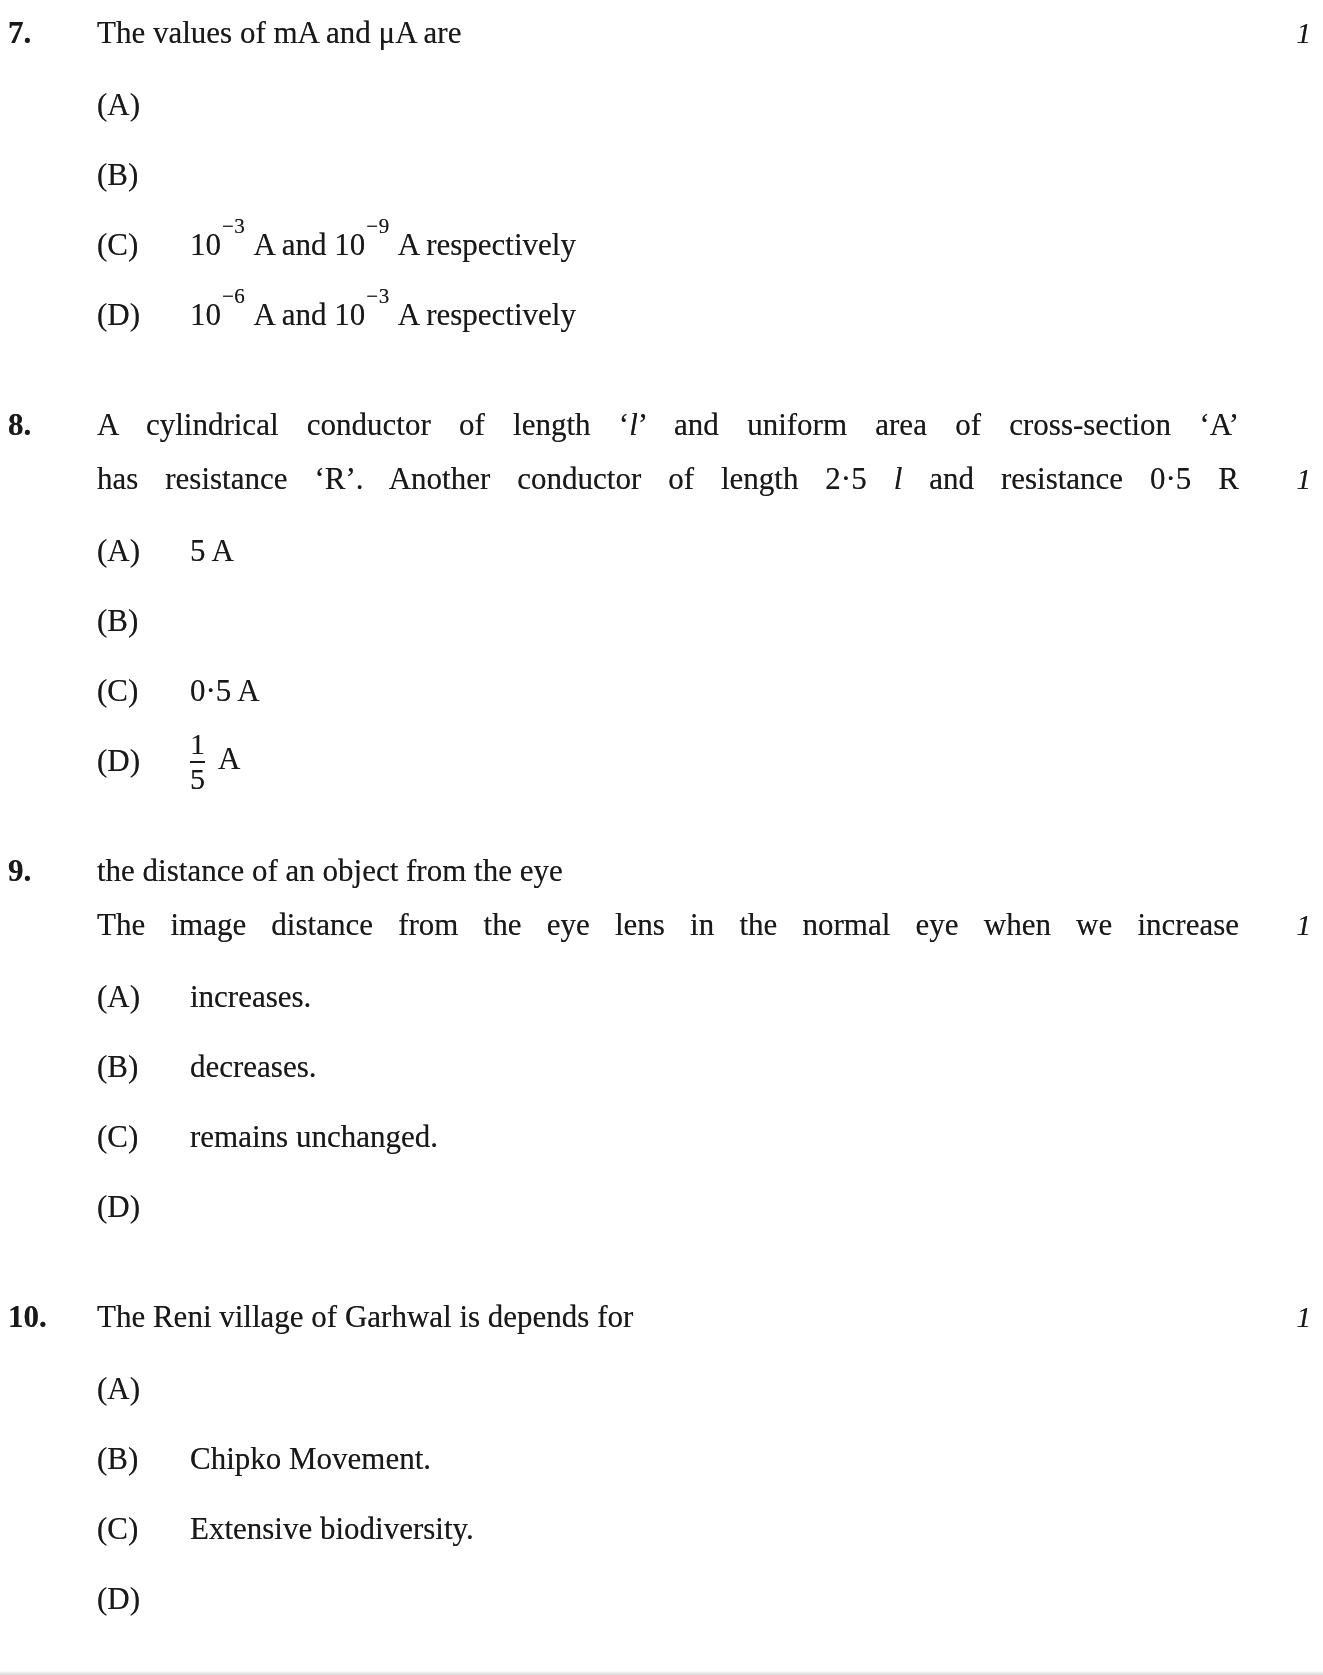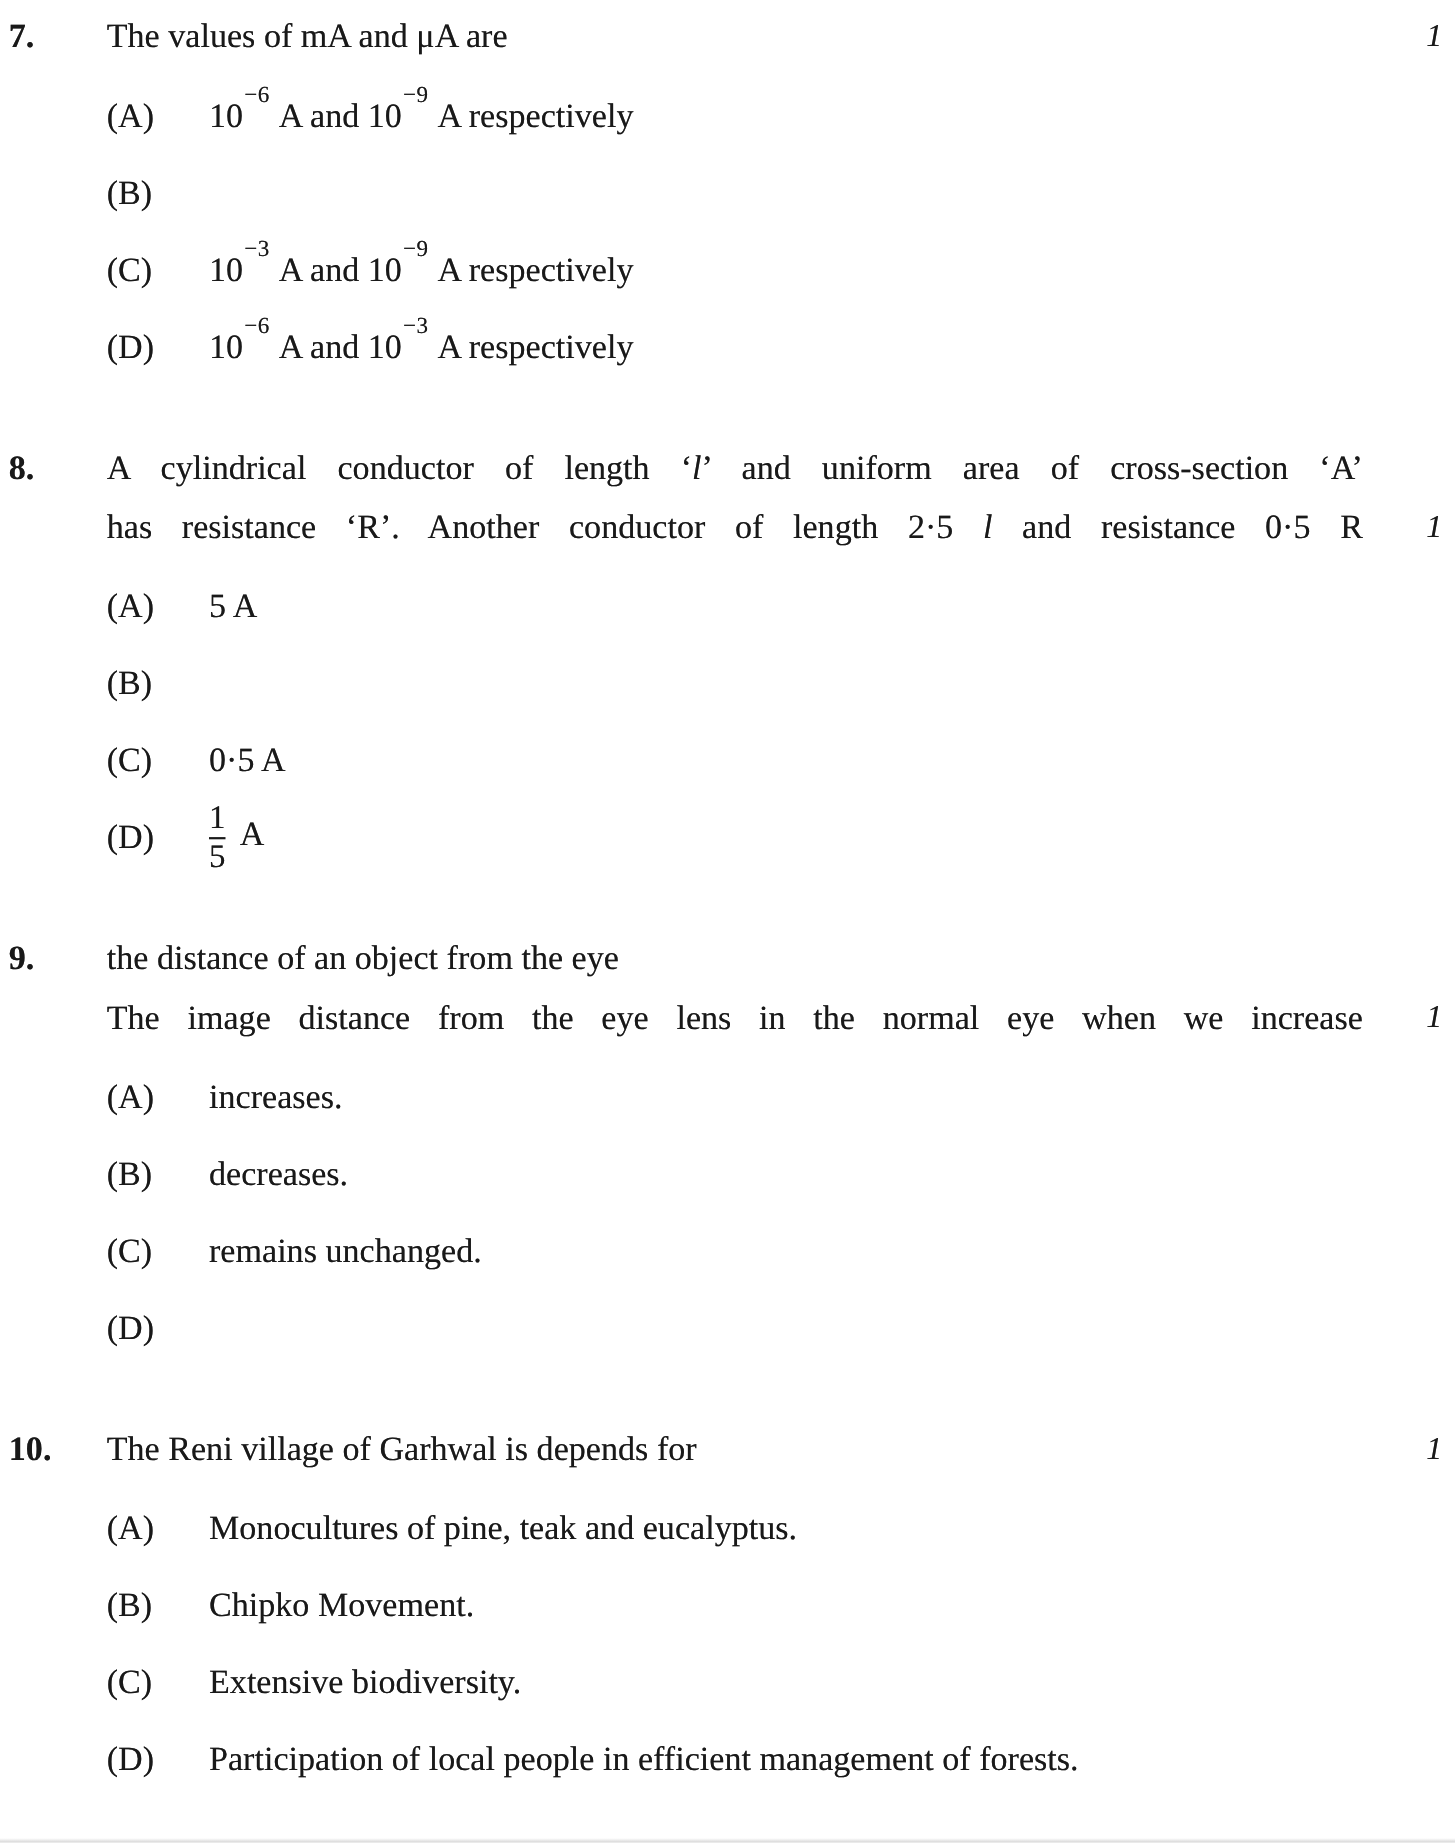--- a/index.html
+++ b/index.html
@@ -110,21 +110,20 @@
     <span class="q-num">7.</span>
     <div class="q-head">
       <div class="q-text">
           <div class="q-line"><span>The values of mA and μA are</span></div>
         </div>
       <span class="q-mark">1</span>
     </div>
     <div class="opts">
       <div class="opt">
         <span class="opt-letter">(A)</span>
-        <span class="opt-text"><span>10</span><sup>−6</sup><span> A and 10</span><sup>−9</sup><span> A respectively</span></span>
       </div>
       <div class="opt">
         <span class="opt-letter">(B)</span>
       </div>
       <div class="opt">
         <span class="opt-letter">(C)</span>
         <span class="opt-text"><span>10</span><sup>−3</sup><span> A and 10</span><sup>−9</sup><span> A respectively</span></span>
       </div>
       <div class="opt">
         <span class="opt-letter">(D)</span>
@@ -199,31 +198,29 @@
     <span class="q-num">10.</span>
     <div class="q-head">
       <div class="q-text">
           <div class="q-line"><span>The Reni village of Garhwal is depends for</span></div>
         </div>
       <span class="q-mark">1</span>
     </div>
     <div class="opts">
       <div class="opt">
         <span class="opt-letter">(A)</span>
-        <span class="opt-text"><span>Monocultures of pine, teak and eucalyptus.</span></span>
       </div>
       <div class="opt">
         <span class="opt-letter">(B)</span>
         <span class="opt-text"><span>Chipko Movement.</span></span>
       </div>
       <div class="opt">
         <span class="opt-letter">(C)</span>
         <span class="opt-text"><span>Extensive biodiversity.</span></span>
       </div>
       <div class="opt">
         <span class="opt-letter">(D)</span>
-        <span class="opt-text"><span>Participation of local people in efficient management of forests.</span></span>
       </div>
     </div>
   </section>
 
   <div class="bottom-scan-edge"></div>
 </div>
 
 </body></html>

